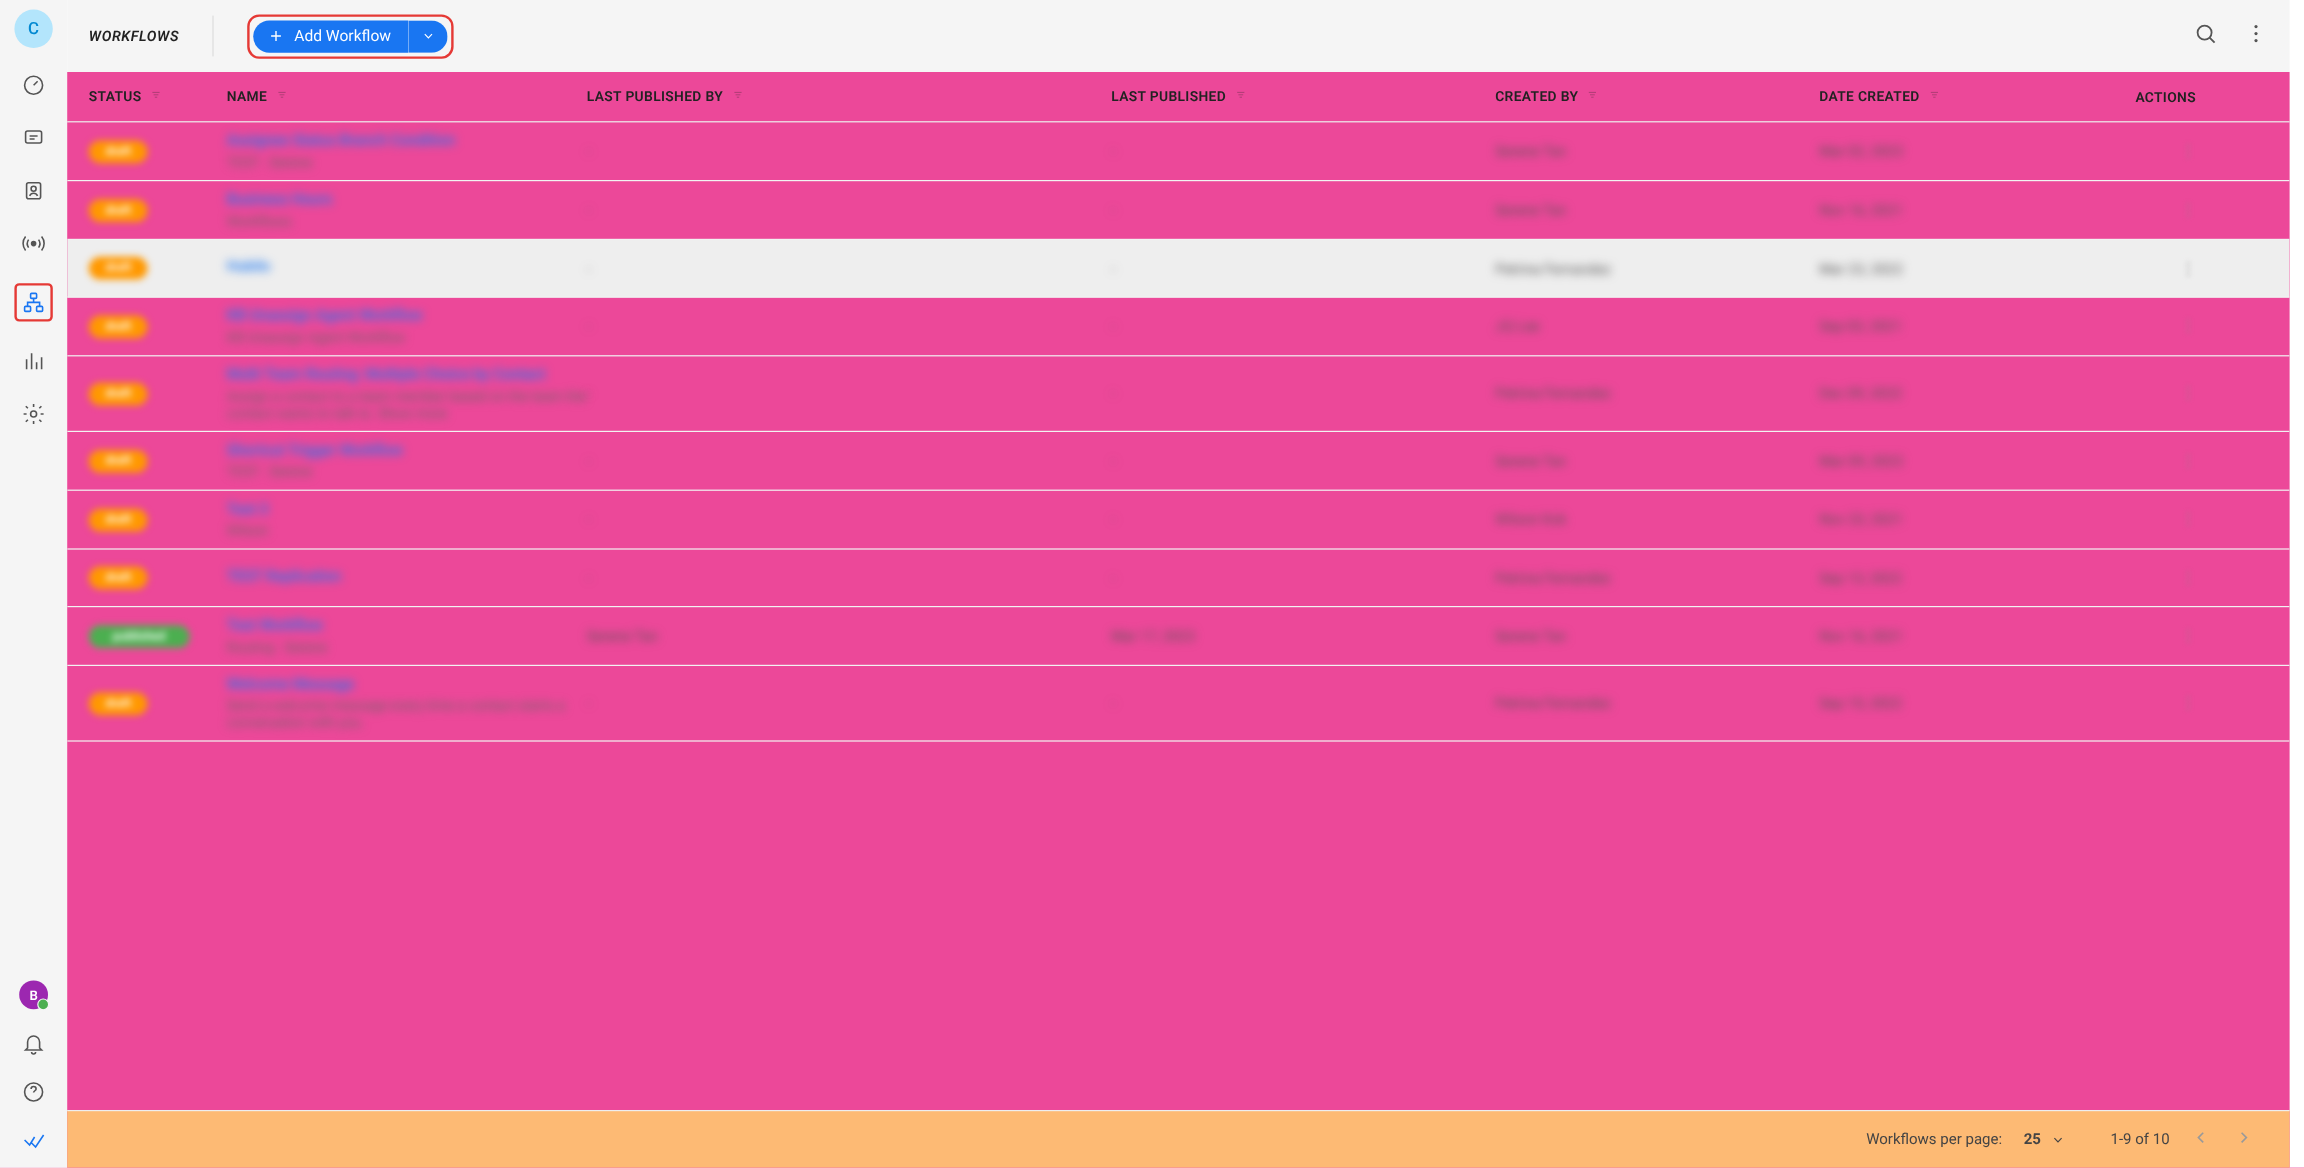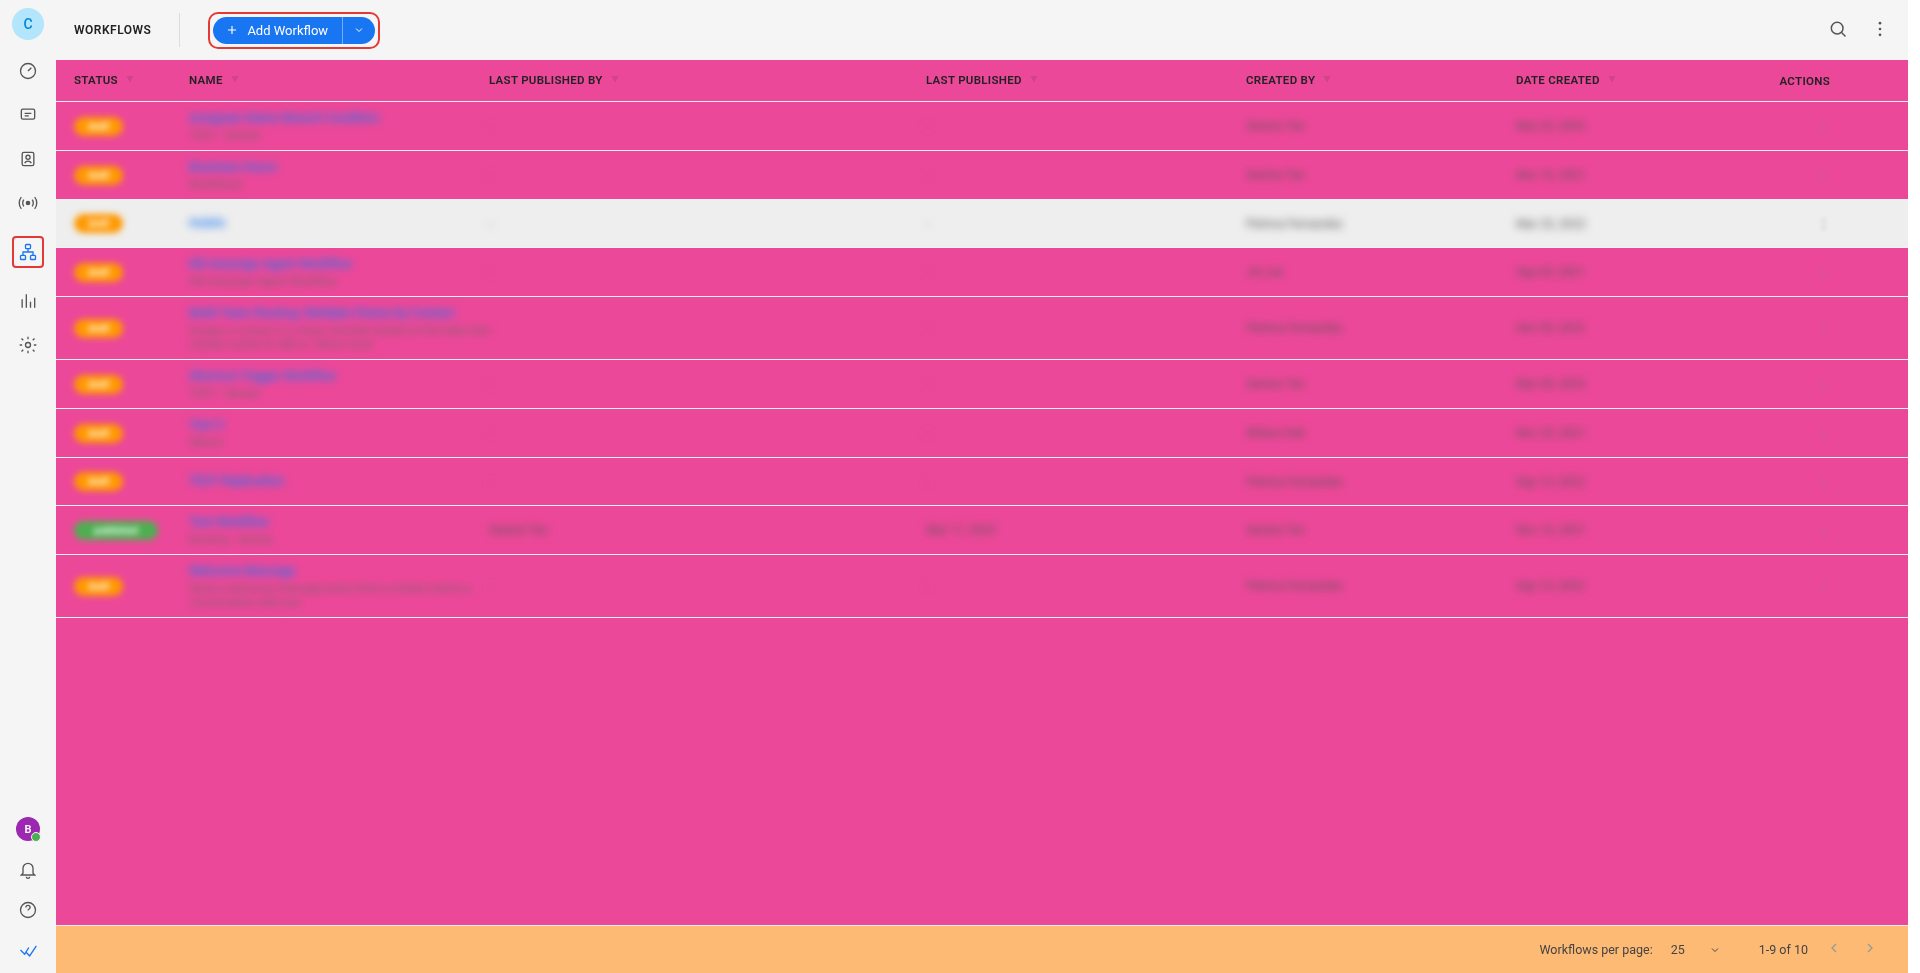--- a/index.html
+++ b/index.html
@@ -13,21 +13,21 @@
   .sidebar-icon svg { width: 20px; height: 20px; stroke: currentColor; fill: none; stroke-width: 1.6; }
   .sidebar-icon.active { color: #1976f2; }
   .highlight-box { border: 2px solid #e53935; border-radius: 4px; padding: 3px; }
   .sidebar-bottom { position: absolute; bottom: 12px; display: flex; flex-direction: column; gap: 18px; align-items: center; }
   .user-avatar { width: 24px; height: 24px; border-radius: 50%; background: #9c27b0; color: #fff; display: flex; align-items: center; justify-content: center; font-size: 11px; font-weight: 600; position: relative; }
   .user-avatar::after { content: ""; position: absolute; bottom: -1px; right: -1px; width: 8px; height: 8px; border-radius: 50%; background: #4caf50; border: 1.5px solid #f5f5f5; }
   .brand-icon { color: #1976f2; }
 
   
   .topbar { position: absolute; left: 56px; right: 12px; top: 0; height: 60px; background: #f5f5f5; display: flex; align-items: center; padding: 0 18px; gap: 28px; }
-  .topbar-title { font-size: 12px; font-weight: 600; letter-spacing: 0.5px; color: #222; text-transform: uppercase; }
+  .topbar-title { font-size: 12px; font-weight: 600; letter-spacing: 0.5px; color: #222; text-transform: uppercase; font-style: italic; }
   .divider-v { width: 1px; height: 34px; background: #ddd; }
   .add-btn-group { display: inline-flex; align-items: stretch; border: 2px solid #e53935; border-radius: 10px; padding: 3px; }
   .add-btn { display: flex; align-items: center; background: #1976f2; color: #ffffff; border-radius: 16px 0 0 16px; padding: 6px 14px 6px 12px; font-size: 13px; gap: 8px; cursor: pointer; }
   .add-btn-chevron { background: #1976f2; color: #fff; border-radius: 0 16px 16px 0; padding: 6px 10px; display: flex; align-items: center; border-left: 1px solid rgba(255,255,255,0.4); cursor: pointer; }
   .topbar-right { margin-left: auto; display: flex; gap: 22px; align-items: center; color: #555; }
   .topbar-right svg { width: 20px; height: 20px; }
 
   
   .main { position: absolute; left: 56px; right: 12px; top: 60px; bottom: 0; background: #ec4899; display: flex; flex-direction: column; }
 
@@ -50,21 +50,21 @@
   .badge { display: inline-block; border-radius: 12px; padding: 4px 14px; font-size: 10px; font-weight: 600; color: #fff; filter: blur(3px); }
   .badge.draft { background: #ff9800; }
   .badge.published { background: #4caf50; padding: 4px 20px; }
   .cell { filter: blur(4px); color: #555; font-size: 12px; }
   .cell-name .l1 { color: #1976f2; font-weight: 500; margin-bottom: 3px; font-size: 12.5px; }
   .cell-name .l2 { color: #666; font-size: 11.5px; }
   .row-action { width: 24px; color: #888; filter: blur(2px); }
 
   
   .pagination { position: absolute; bottom: 0; left: 56px; right: 12px; height: 48px; background: #fdba74; border-top: 1px solid #eee; display: flex; align-items: center; justify-content: flex-end; padding-right: 30px; gap: 18px; font-size: 12.5px; color: #444; }
-  .page-select { display: flex; align-items: center; gap: 24px; margin-right: 20px; }
+  .page-select { display: flex; align-items: center; gap: 8px; margin-right: 20px; font-weight: bold; }
   .page-nav { display: flex; gap: 20px; color: #999; }
   .page-nav svg { width: 16px; height: 16px; }
 </style>
 </head>
 <body>
 
 <div class="sidebar">
   <div class="sidebar-avatar">C</div>
   <div class="sidebar-icons">
     <div class="sidebar-icon">

